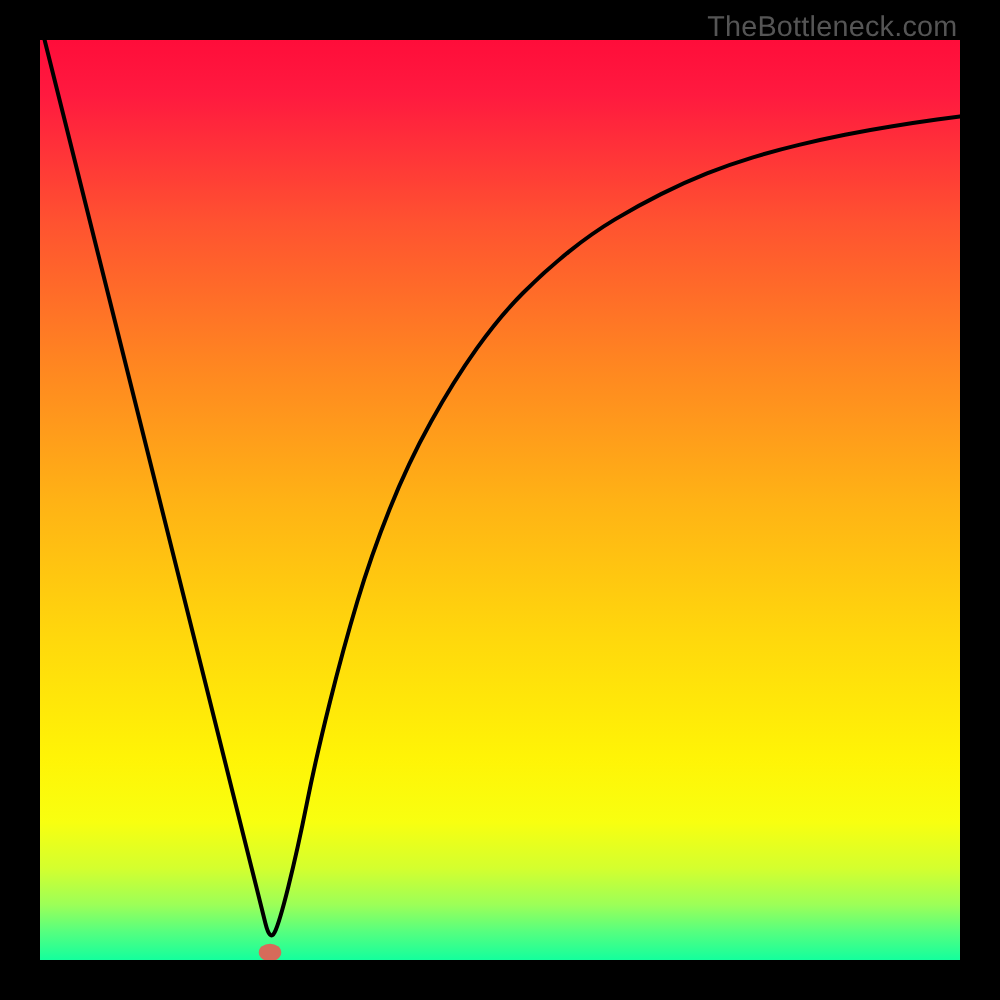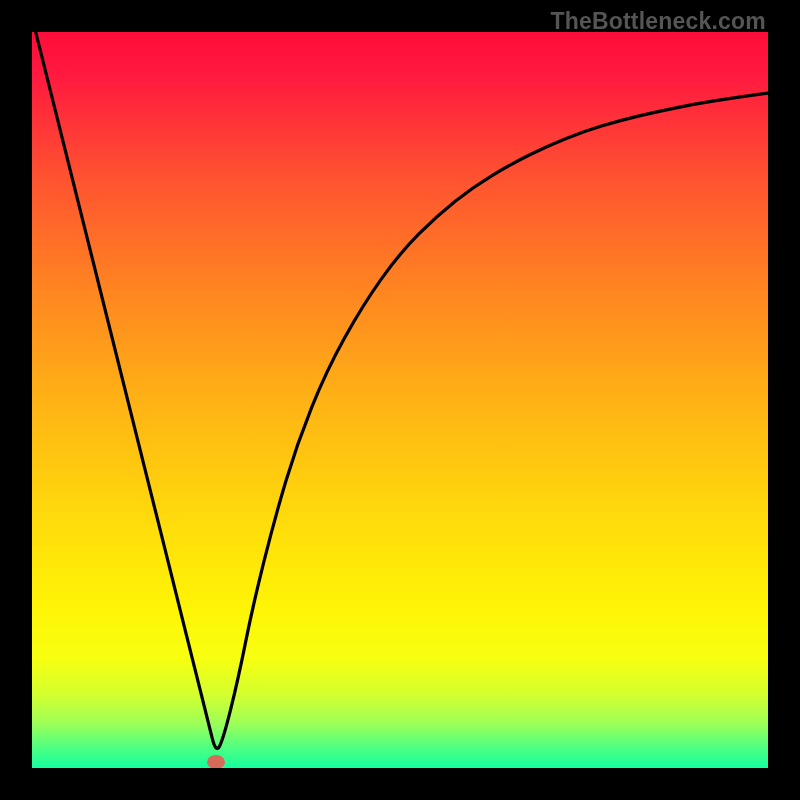--- a/index.html
+++ b/index.html
@@ -28,21 +28,21 @@
     width: 100%;
     height: 100%;
   }
   
   .watermark {
     position: absolute;
     right: 34px;
     top: 8px;
     color: #555;
     font-size: 23px;
-    font-weight: bold;
+    font-weight: normal;
     letter-spacing: 0.2px;
   }
   
   .curve-svg {
     position: absolute;
     left: 0;
     top: 0;
     width: 100%;
     height: 100%;
     overflow: visible;

